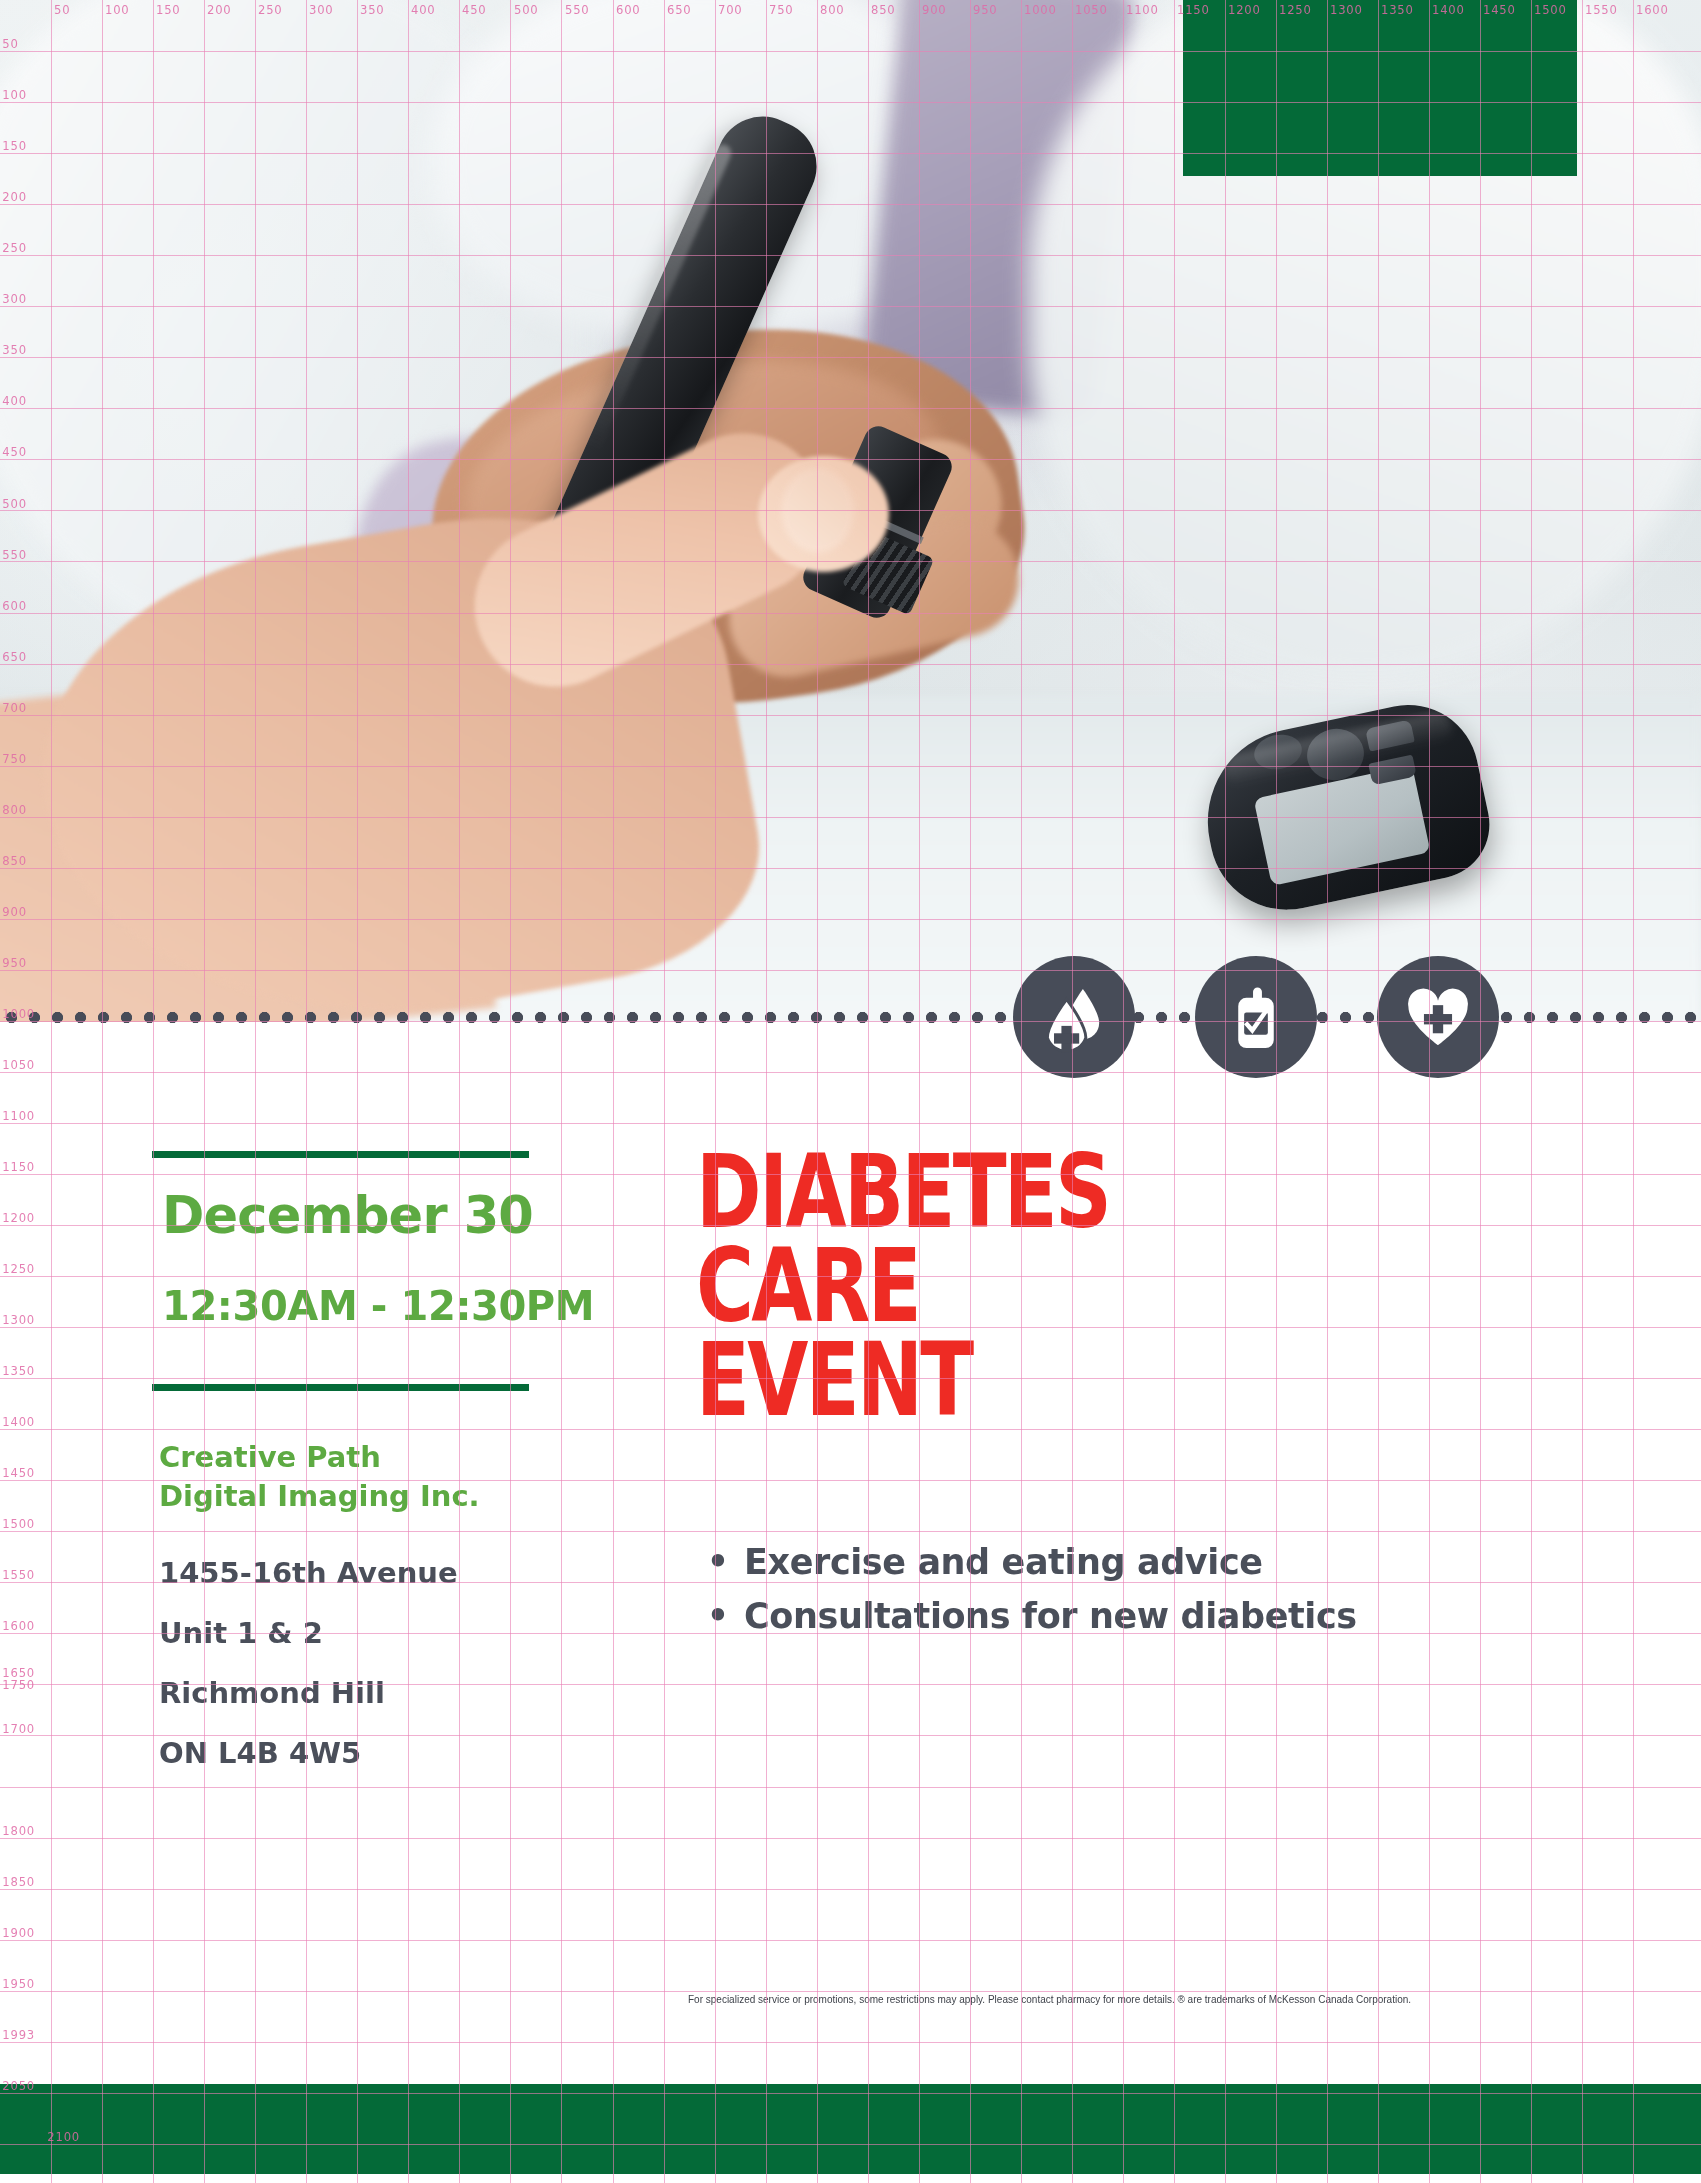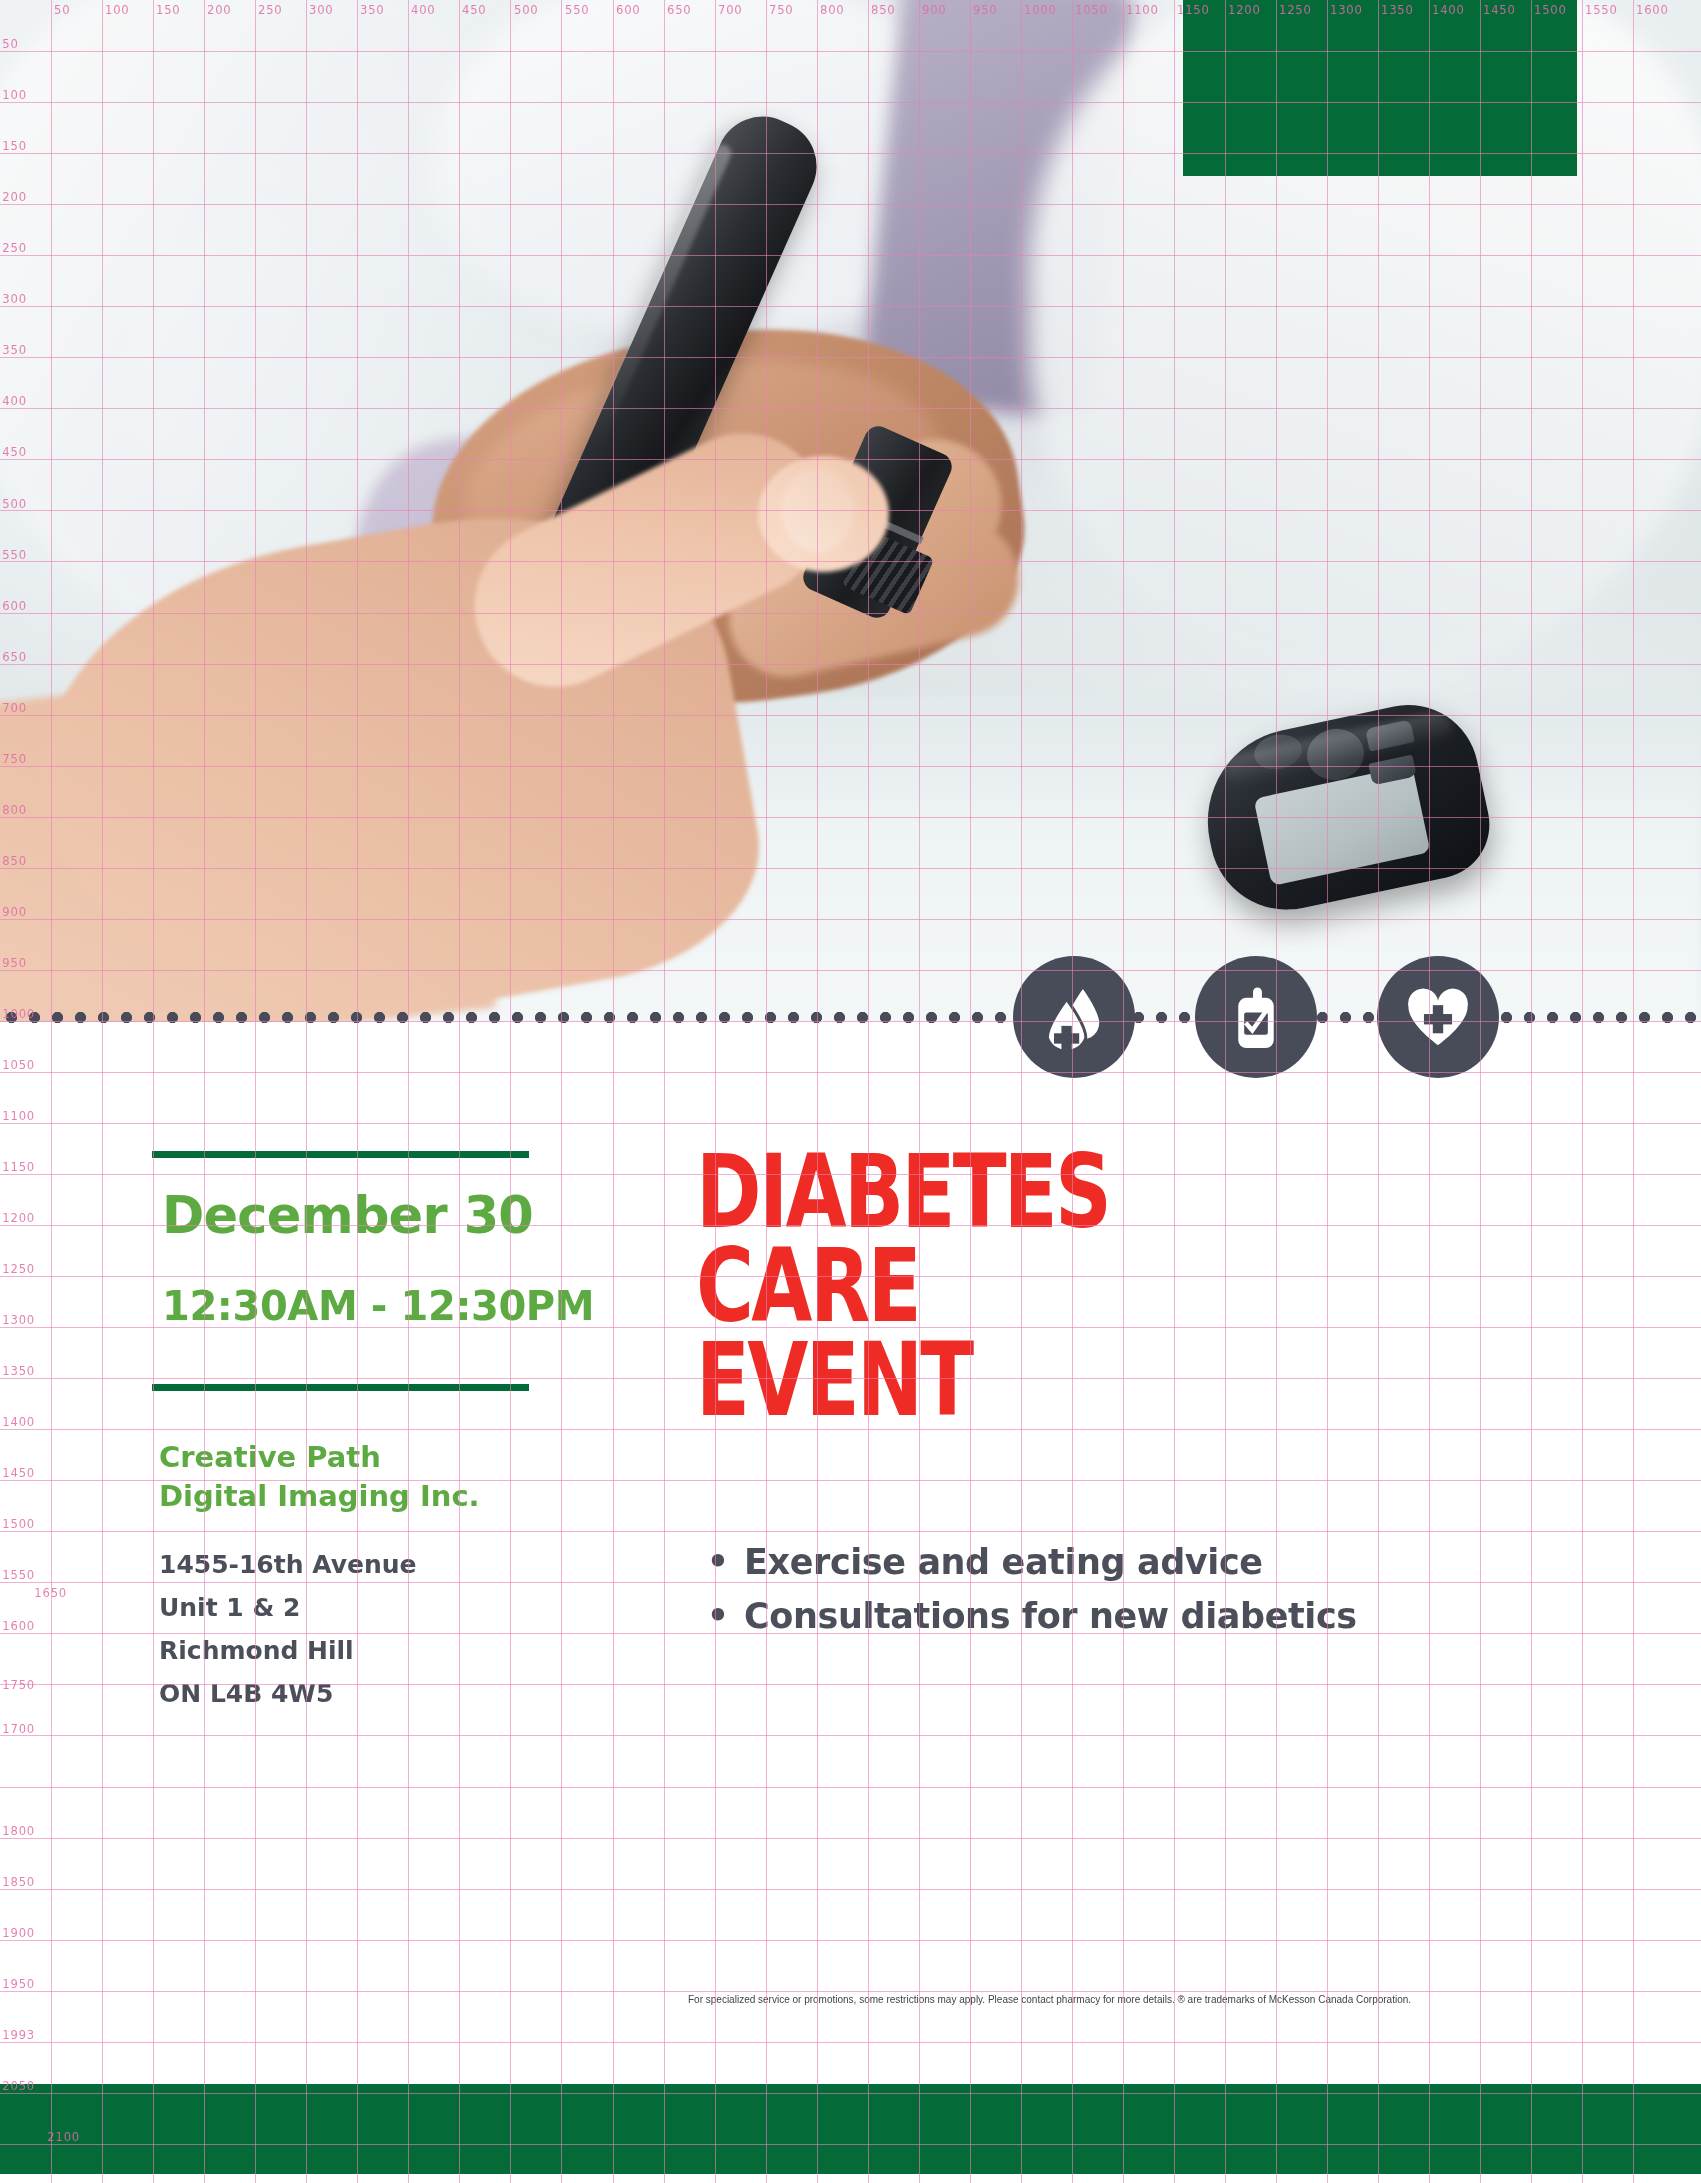--- a/index.html
+++ b/index.html
@@ -108,21 +108,21 @@
   #date{position:absolute;left:162px;top:1187px;width:433px;
     font-family:"DejaVu Sans",sans-serif;font-weight:700;font-size:51px;line-height:57px;
     color:#5DAA42;letter-spacing:-0.8px;}
   #time{position:absolute;left:162px;top:1284px;width:479px;
     font-family:"DejaVu Sans",sans-serif;font-weight:700;font-size:40px;line-height:45px;
     color:#5DAA42;letter-spacing:-0.4px;}
   #org{position:absolute;left:159px;top:1438px;width:340px;
     font-family:"DejaVu Sans",sans-serif;font-weight:700;font-size:29px;line-height:39px;
     color:#5DAA42;}
   #addr{position:absolute;left:159px;top:1543px;width:402px;
-    font-family:"DejaVu Sans",sans-serif;font-weight:700;font-size:25px;line-height:43px;
+    font-family:"DejaVu Sans",sans-serif;font-weight:700;font-size:29px;line-height:60px;
     color:#4a4f5a;white-space:pre-line;}
 
   
   #headline{position:absolute;left:696px;top:1145px;width:866px;
     font-family:"DejaVu Sans",sans-serif;font-weight:700;font-size:102px;line-height:94px;
     color:#EE2B24;letter-spacing:-3.1px;font-stretch:condensed;white-space:pre-line;
     transform:scaleX(.86);transform-origin:left top;}
   #bullets{position:absolute;left:696px;top:1535px;width:928px;list-style:none;margin:0;padding:0;}
   #bullets li{font-family:"DejaVu Sans",sans-serif;font-weight:700;font-size:35px;line-height:54px;
     color:#4a4f5a;letter-spacing:-0.4px;position:relative;padding-left:48px;}
@@ -360,21 +360,21 @@
       <div class="lbl lblv" style="top: 1415px;">1400</div>
       <div class="gl gh" style="top: 1480px;"></div>
       <div class="lbl lblv" style="top: 1466px;">1450</div>
       <div class="gl gh" style="top: 1531px;"></div>
       <div class="lbl lblv" style="top: 1517px;">1500</div>
       <div class="gl gh" style="top: 1582px;"></div>
       <div class="lbl lblv" style="top: 1568px;">1550</div>
       <div class="gl gh" style="top: 1633px;"></div>
       <div class="lbl lblv" style="top: 1619px;">1600</div>
       <div class="gl gh" style="top: 1684px;"></div>
-      <div class="lbl lblv" style="top: 1586px; margin-left: 32px;">1650</div>
+      <div class="lbl lblv" style="top: 1666px;">1650</div>
       <div class="gl gh" style="top: 1735px;"></div>
       <div class="lbl lblv" style="top: 1722px;">1700</div>
       <div class="gl gh" style="top: 1787px;"></div>
       <div class="lbl lblv" style="top: 1678px;">1750</div>
       <div class="gl gh" style="top: 1838px;"></div>
       <div class="lbl lblv" style="top: 1824px;">1800</div>
       <div class="gl gh" style="top: 1889px;"></div>
       <div class="lbl lblv" style="top: 1875px;">1850</div>
       <div class="gl gh" style="top: 1940px;"></div>
       <div class="lbl lblv" style="top: 1926px;">1900</div>

